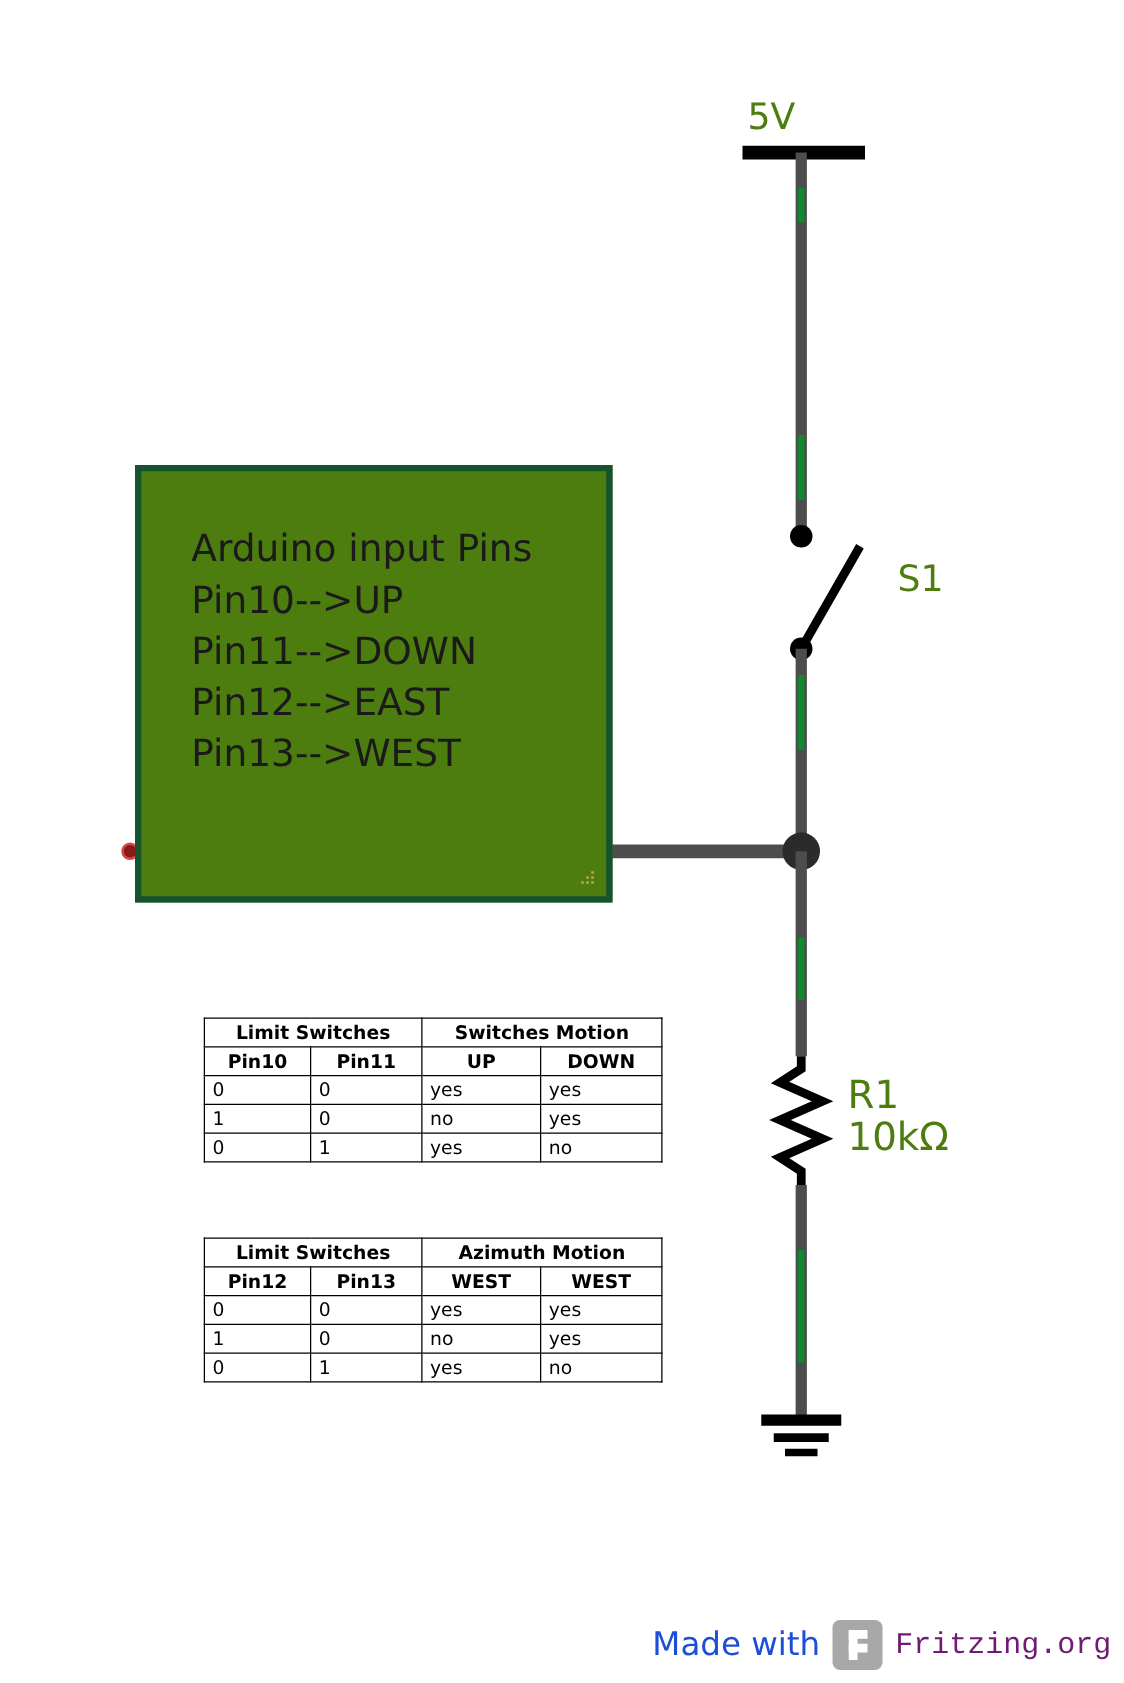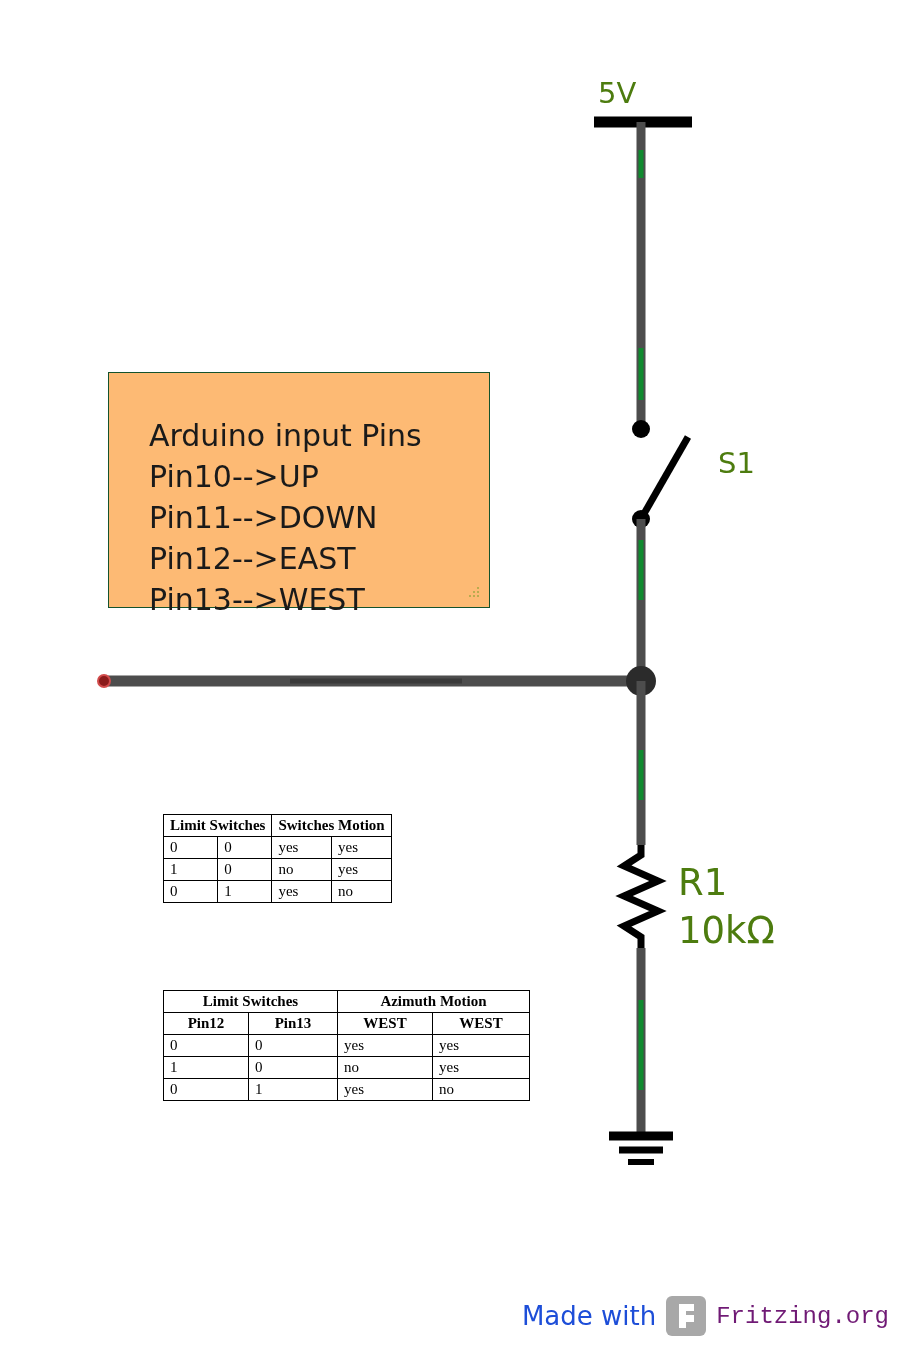--- a/index.html
+++ b/index.html
@@ -25,23 +25,23 @@
     left: 0; top: 0;
     width: 899px;
     height: 1346px;
   }
   
   .note-box {
     position: absolute;
     left: 108px;
     top: 372px;
     width: 382px;
-    height: 236px;
-    background: #fdba74;
-    border: 1px solid #14532d;
+    height: 350px;
+    background: #4d7c0f;
+    border: 5px solid #14532d;
     box-sizing: border-box;
   }
   .note-text {
     position: absolute;
     left: 40px;
     top: 42px;
     font-size: 30px;
     line-height: 41px;
     color: #1a1a1a;
     white-space: pre;
@@ -68,41 +68,40 @@
     font-family: "DejaVu Sans", sans-serif;
     font-size: 15px;
     color: #000;
     background: #fff;
   }
   .truth-table td, .truth-table th {
     border: 1px solid #000;
     padding: 2px 6px;
     font-weight: normal;
     white-space: nowrap;
-    font-family: Liberation Serif, serif;
   }
   .truth-table th {
     font-weight: bold;
   }
   #table-elevation { left: 163px; top: 814px; }
   #table-azimuth  { left: 163px; top: 990px; }
   .tcol-a { width: 72px; }
   .tcol-b { width: 76px; }
   .tcol-c { width: 82px; }
   .tcol-d { width: 84px; }
   
   .lbl {
     position: absolute;
     color: #4d7c0f;
     font-family: "DejaVu Sans", sans-serif;
     white-space: pre;
   }
   #label-5v   { left: 598px; top: 76px;  font-size: 29px; }
   #label-s1   { left: 690px; top: 446px; font-size: 29px; margin-left: 28px; }
-  #label-r1   { left: 678px; top: 859px; font-size: 37px; line-height: 48px; }
+  #label-r1   { left: 678px; top: 859px; font-size: 31px; line-height: 34px; }
   
   .footer {
     position: absolute;
     right: 10px;
     bottom: 10px;
     display: flex;
     align-items: center;
     gap: 10px;
   }
   .made-with {
@@ -201,20 +200,26 @@
       <i style="left:8px; top:8px;"></i>
     </div>
   </div>
 
   <table class="truth-table" id="table-elevation">
     <thead>
       <tr>
         <th class="tcol-a" colspan="2">Limit Switches</th>
         <th class="tcol-c" colspan="2">Switches Motion</th>
       </tr>
+      <tr>
+        <th class="tcol-a">Pin10</th>
+        <th class="tcol-b">Pin11</th>
+        <th class="tcol-c">UP</th>
+        <th class="tcol-d">DOWN</th>
+      </tr>
     </thead>
     <tbody>
       <tr>
         <td>0</td>
         <td>0</td>
         <td>yes</td>
         <td>yes</td>
       </tr>
       <tr>
         <td>1</td>

